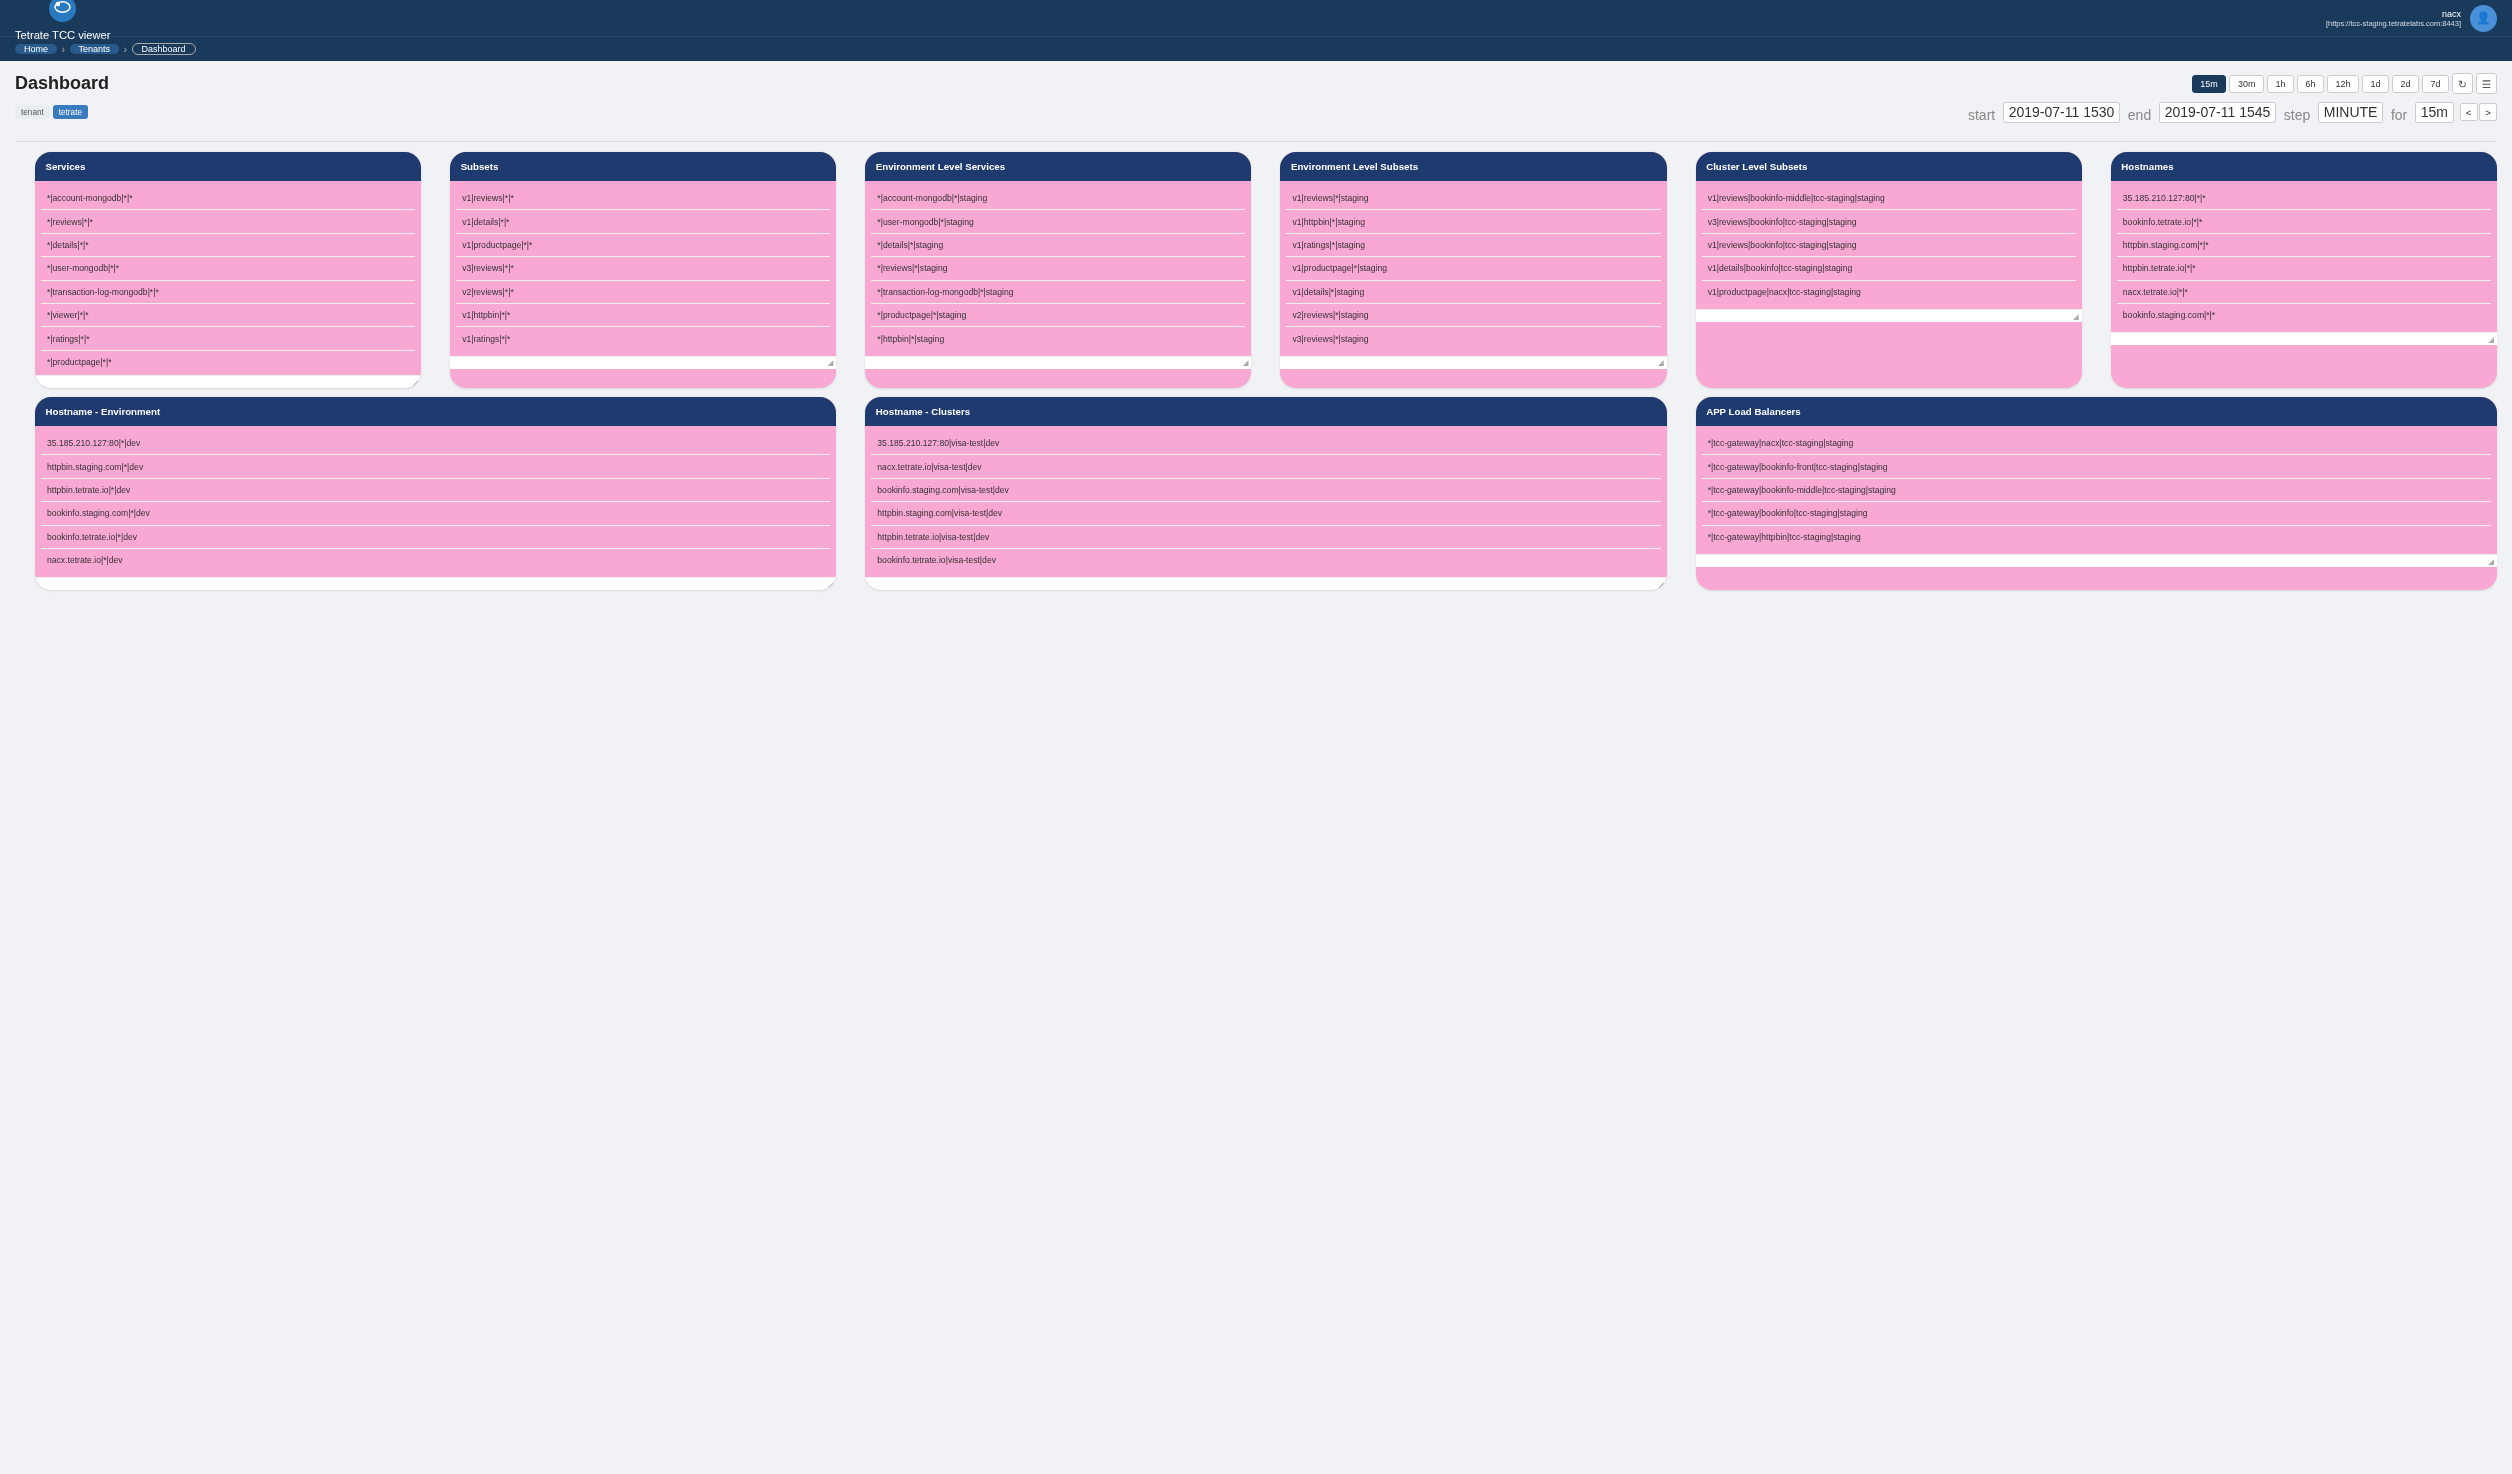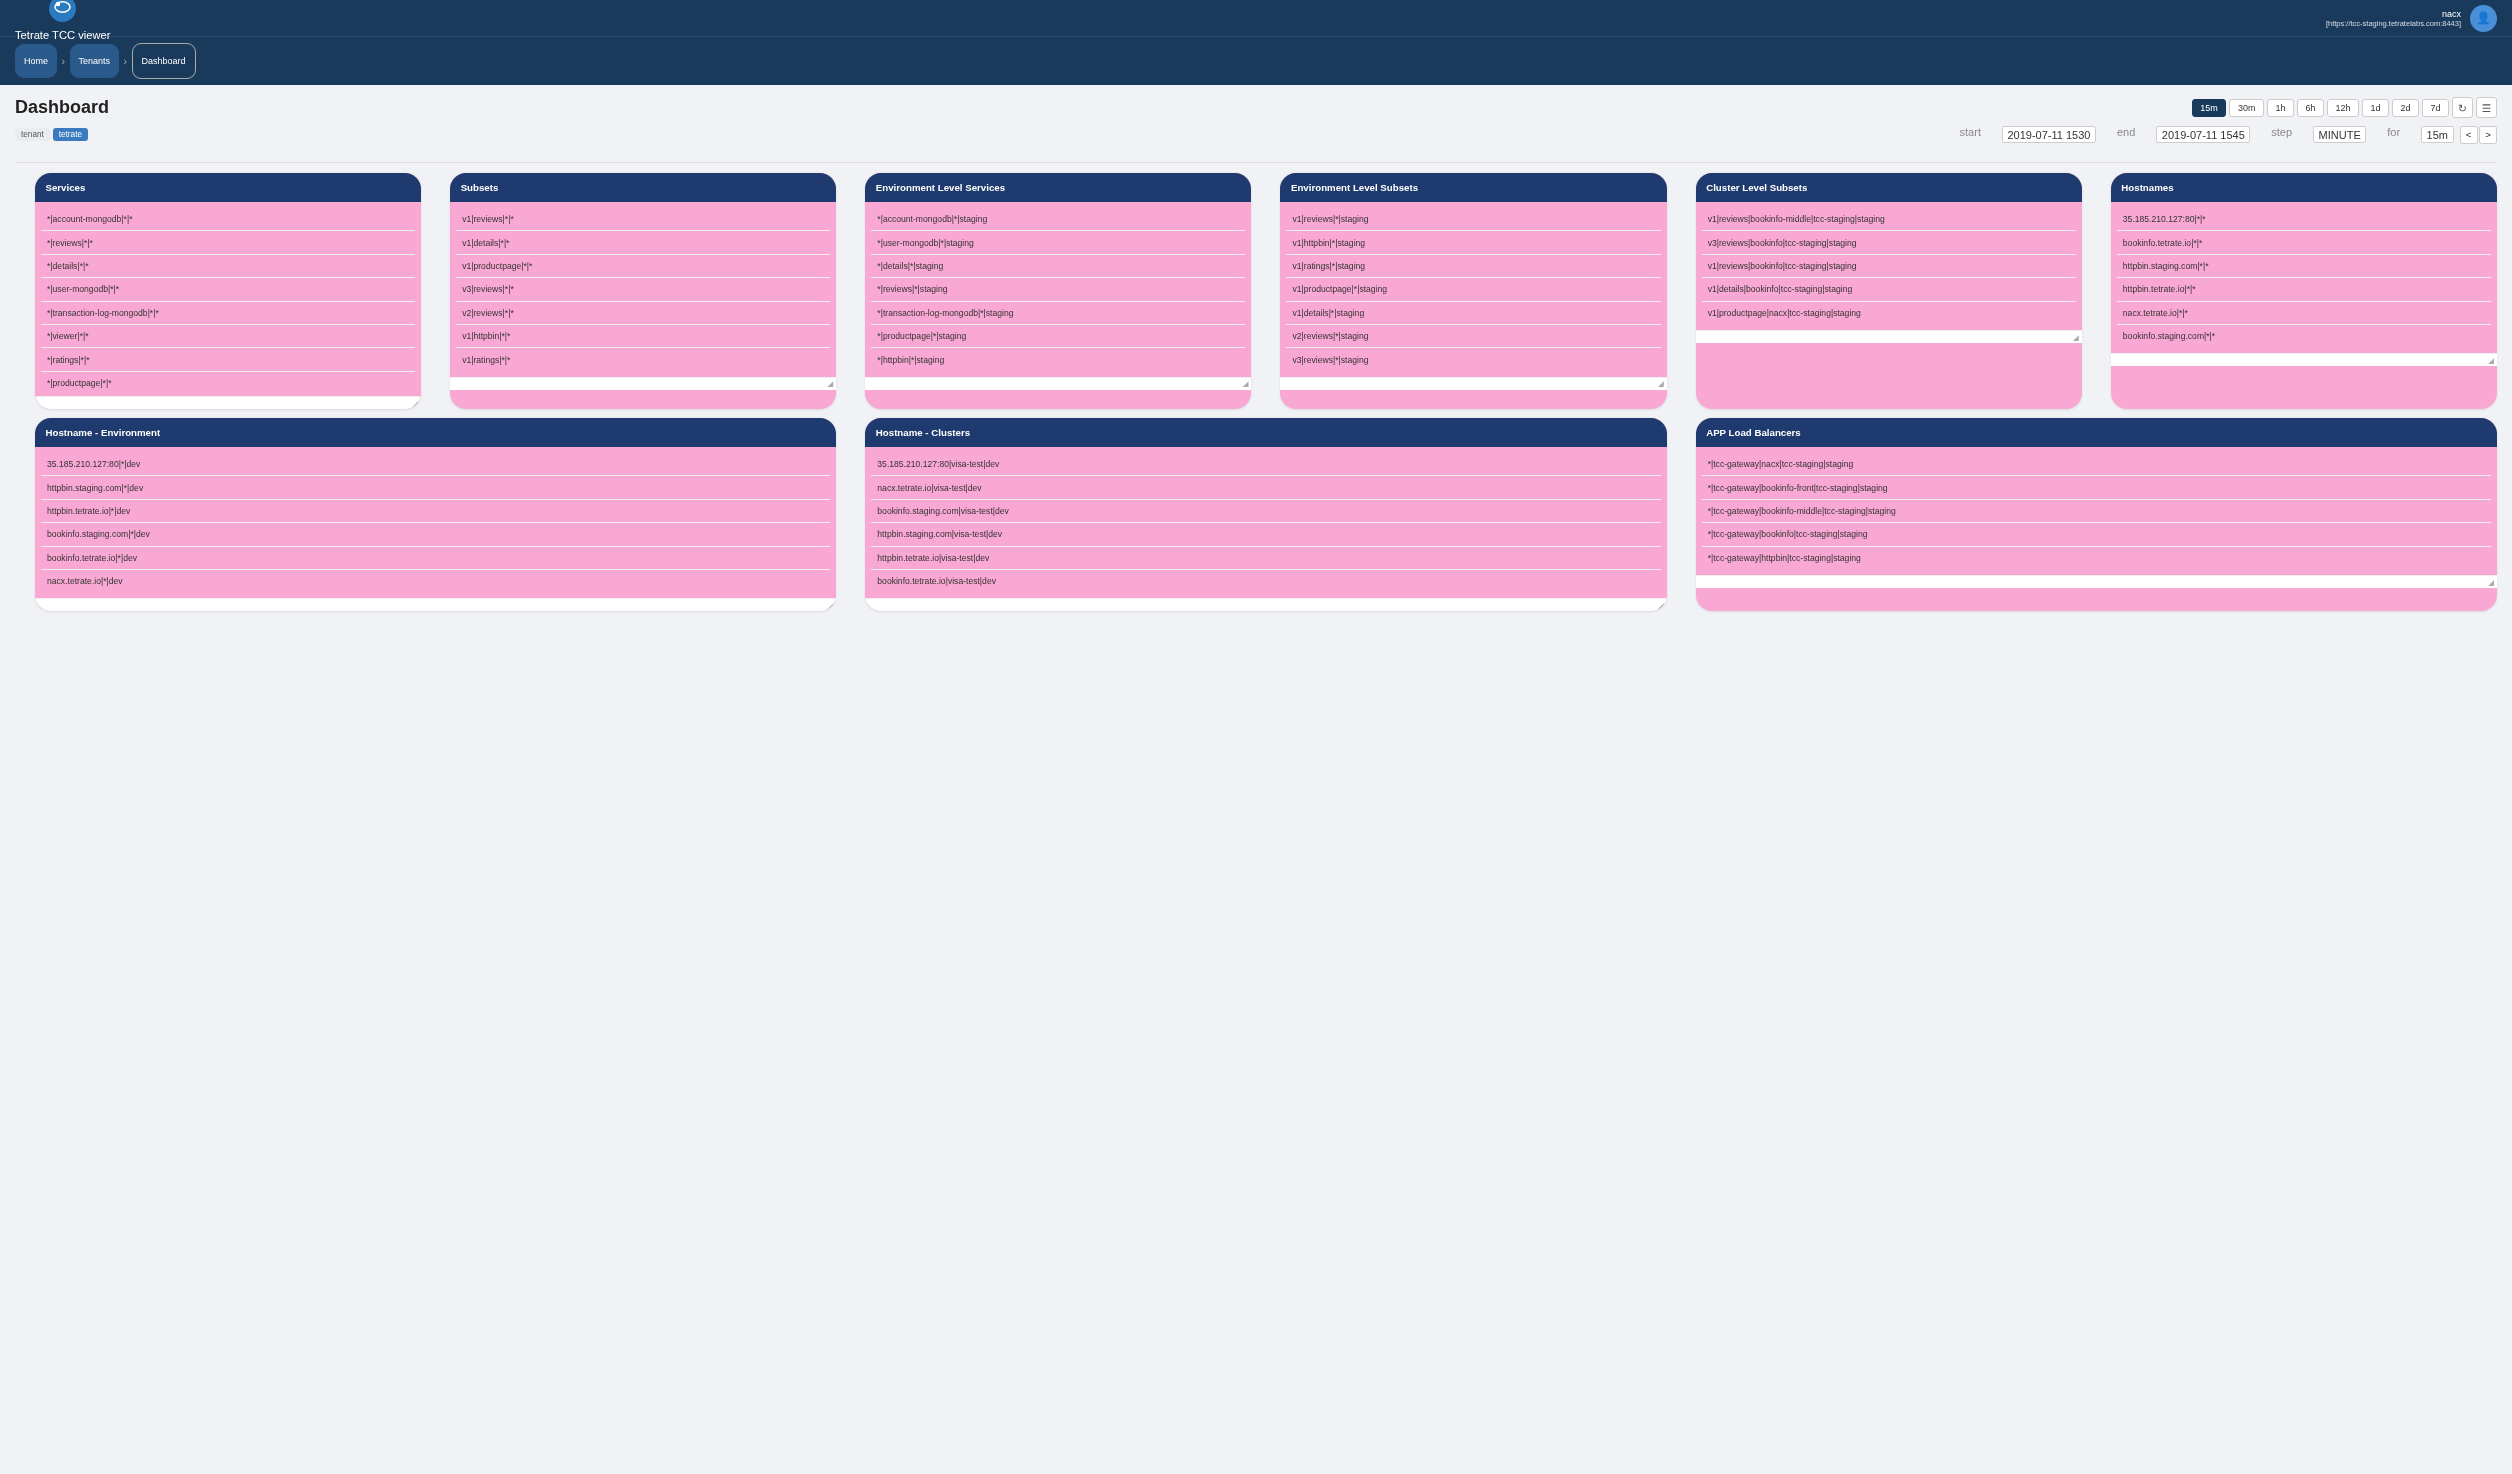--- a/index.html
+++ b/index.html
@@ -56,21 +56,21 @@
       background: #1a3a5c;
       padding: 6px 15px;
       display: flex;
       align-items: center;
       gap: 4.5px;
       border-top: 0.7px solid #2a4a6c;
     }
     .breadcrumb-item {
       background: #2a5a8c;
       color: white;
-      padding: 12px 9px;
+      padding: 0 9px;
       border-radius: 9px;
       font-size: 9px;
       cursor: pointer;
     }
     .breadcrumb-item.active {
       background: transparent;
       border: 0.7px solid #aaa;
       color: white;
     }
     .breadcrumb-sep {
@@ -149,23 +149,23 @@
     }
     .tag-value {
       background: #3a7abf;
       color: white;
       padding: 2.2px 6px;
       border-radius: 3px;
       font-size: 8.2px;
     }
     .time-params {
       display: flex;
-      align-items: flex-start;
-      gap: 21px;
-      font-size: 11px;
+      align-items: flex-end;
+      gap: 8px;
+      font-size: 14px;
     }
     .time-param-label {
       color: #888;
     }
     .time-param-value {
       background: white;
       border: 0.7px solid #ccc;
       padding: 1.5px 4.5px;
       border-radius: 2.2px;
       color: #333;

